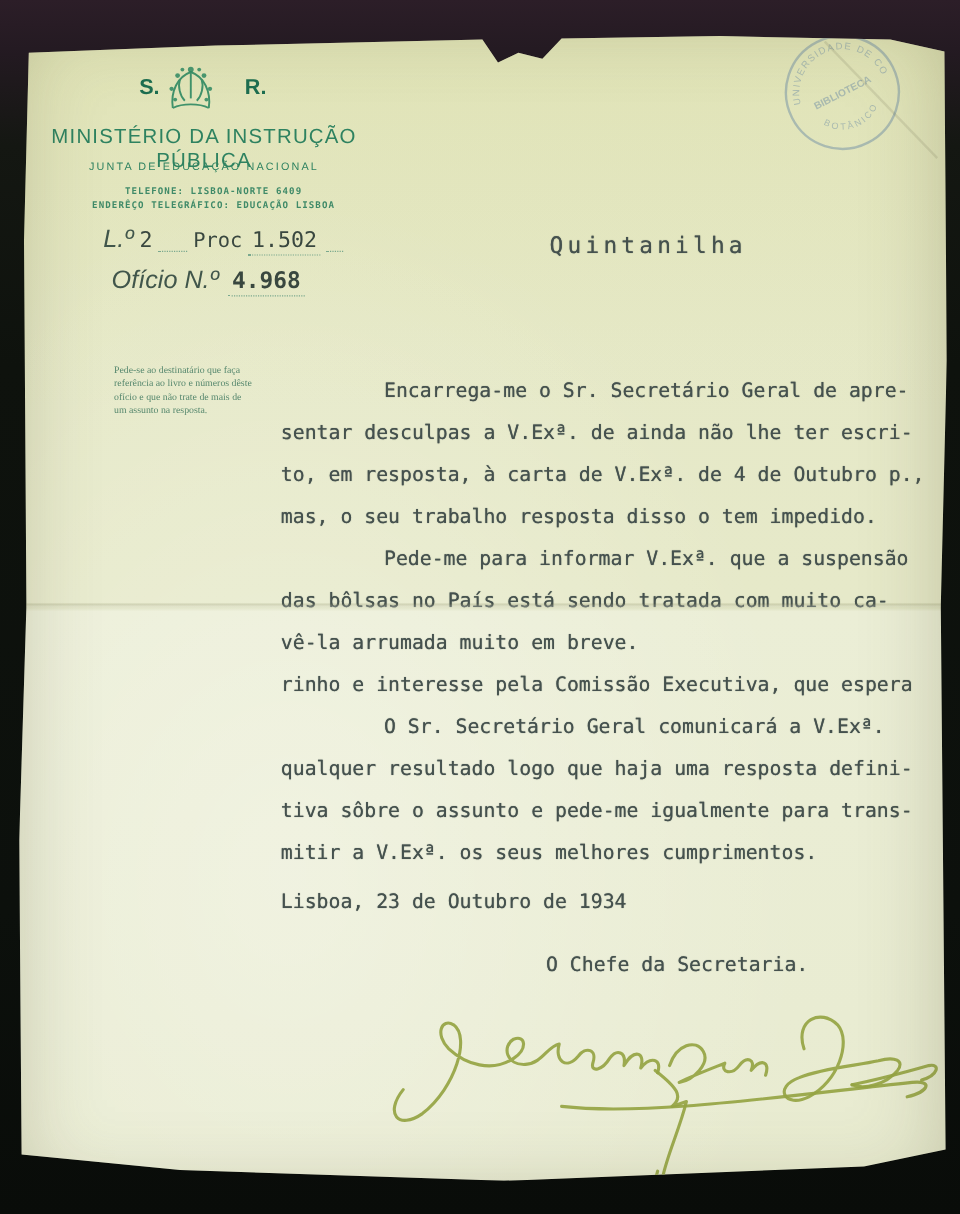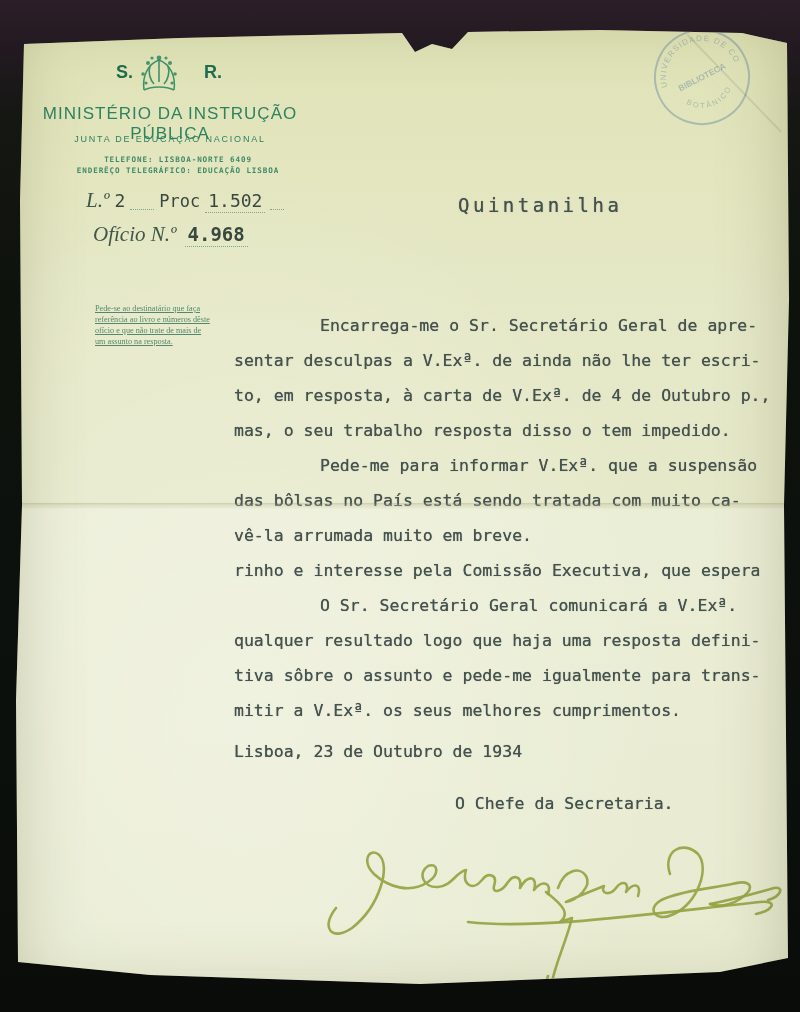--- a/index.html
+++ b/index.html
@@ -22,26 +22,26 @@
   .lh-green{color:#2e8260;font-family:"Liberation Sans",sans-serif;}
   .initials{position:absolute;top:62px;font-size:18px;font-weight:bold;color:#1d6e50;
     font-family:"Liberation Sans",sans-serif;}
   .ministry{position:absolute;left:20px;top:104px;width:300px;text-align:center;
     font-size:17px;letter-spacing:1px;}
   .board{position:absolute;left:20px;top:134px;width:300px;text-align:center;
     font-size:9px;letter-spacing:1.8px;}
   .tinyline{position:absolute;left:28px;width:300px;text-align:center;
     font-size:7.6px;letter-spacing:0.9px;font-weight:bold;color:#3f8a68;}
   .refrow{position:absolute;display:flex;align-items:baseline;color:#3c4a45;}
-  .script{font-family:Liberation Serif, serif;font-style:italic;color:#41564b;}
+  .script{font-family:Liberation Sans, sans-serif;font-style:italic;color:#41564b;}
   .typed-ref{font-family:"DejaVu Sans Mono",monospace;color:#39473f;}
   .leader{display:inline-block;border-bottom:1.6px dotted #7aa88e;height:1px;align-self:flex-end;margin-bottom:3px;}
   .dotted-u{border-bottom:1.6px dotted #7aa88e;padding:0 3px 1px 3px;}
   .sidenote{position:absolute;left:95px;top:303px;width:190px;color:#55876d;
-    font-family:"Liberation Serif","DejaVu Serif",serif;font-size:8.2px;line-height:11px;text-decoration:underline;}
+    font-family:"Liberation Serif","DejaVu Serif",serif;font-size:8.2px;line-height:11px;}
   
   .tw{color:#45514e;font-family:"DejaVu Sans Mono",monospace;
     text-shadow:0 0 0.7px rgba(62,76,72,0.85);}
   .recipient1{position:absolute;left:332px;top:158px;font-size:19px;}
   .recipient2{position:absolute;left:458px;top:194px;font-size:19px;letter-spacing:3.5px;}
   .bodytext{position:absolute;left:234px;top:308px;width:560px;font-size:16.5px;line-height:35px;}
   .tline{white-space:pre;}
   .tline.indent{padding-left:86px;}
   .dateline{margin-top:6px;}
   .closing{margin-top:17px;padding-left:221px;}

